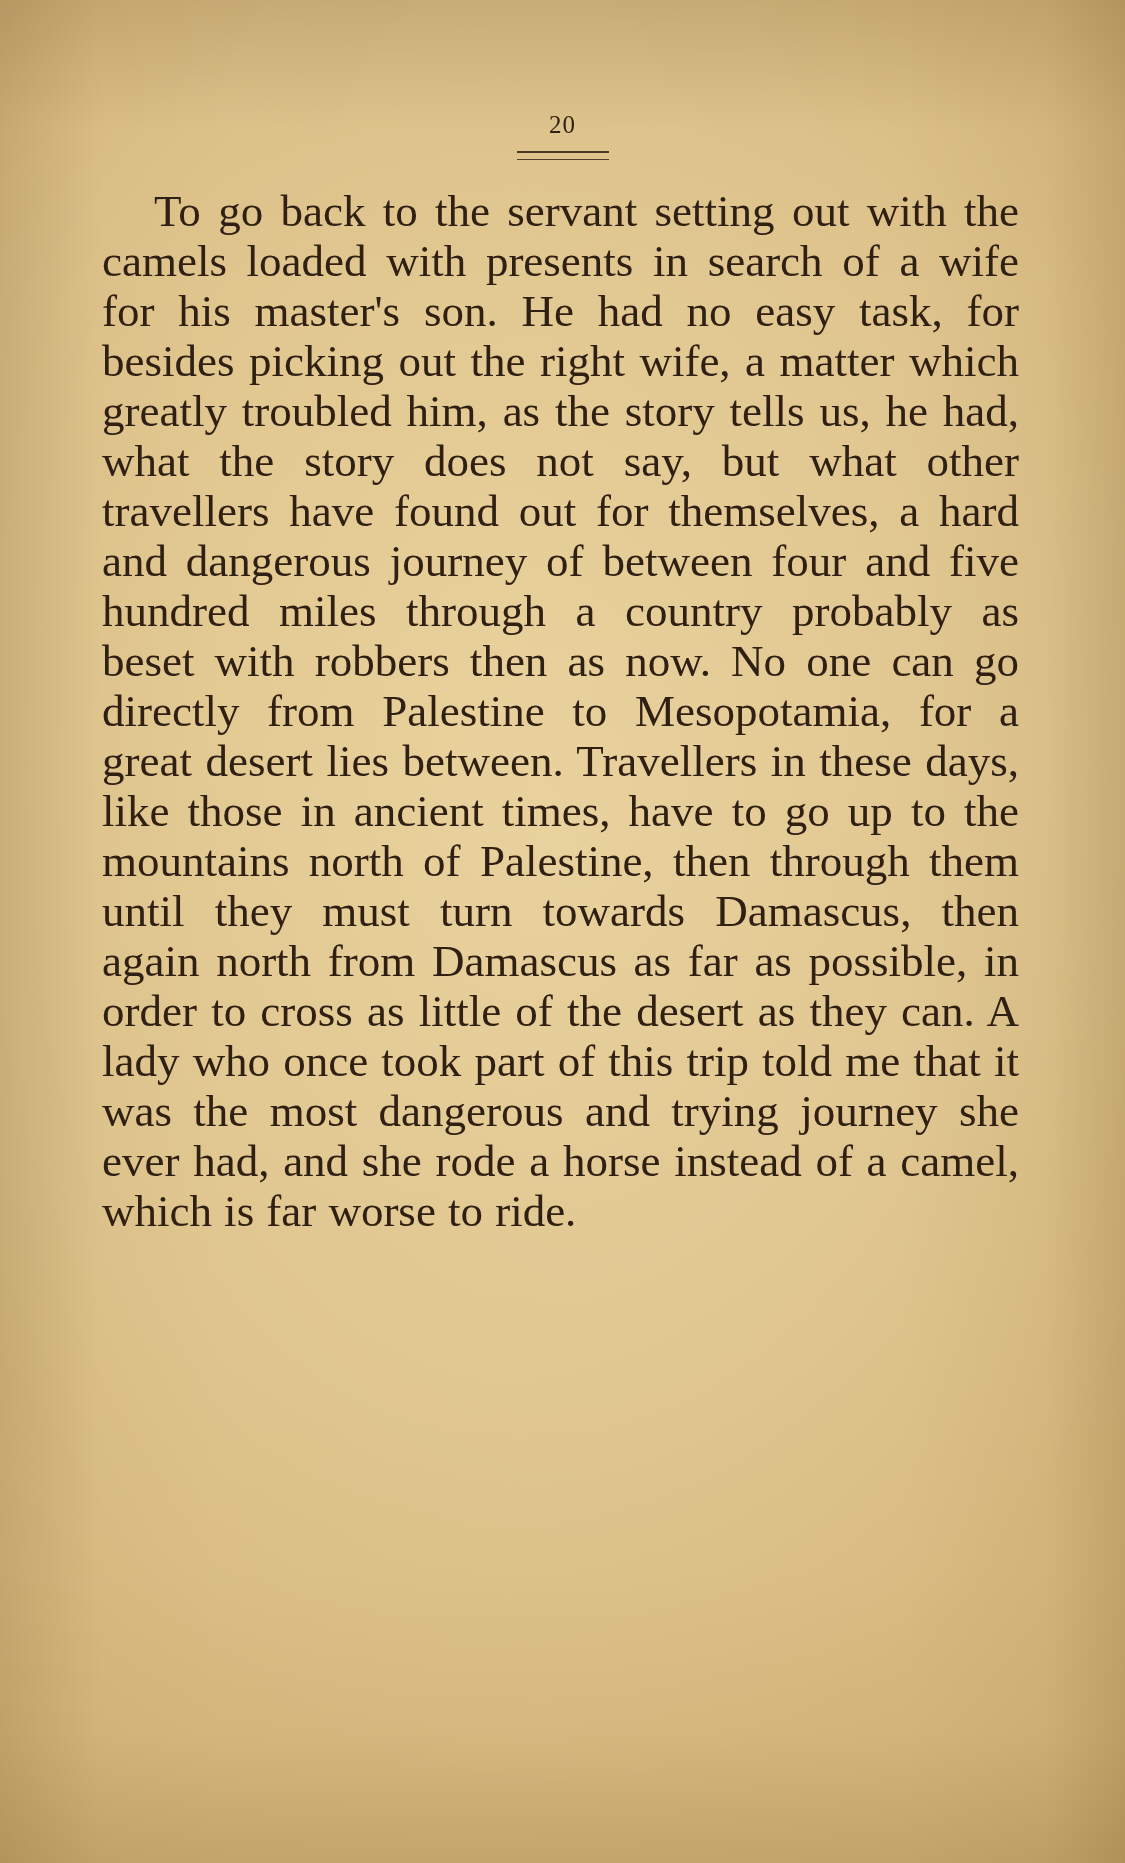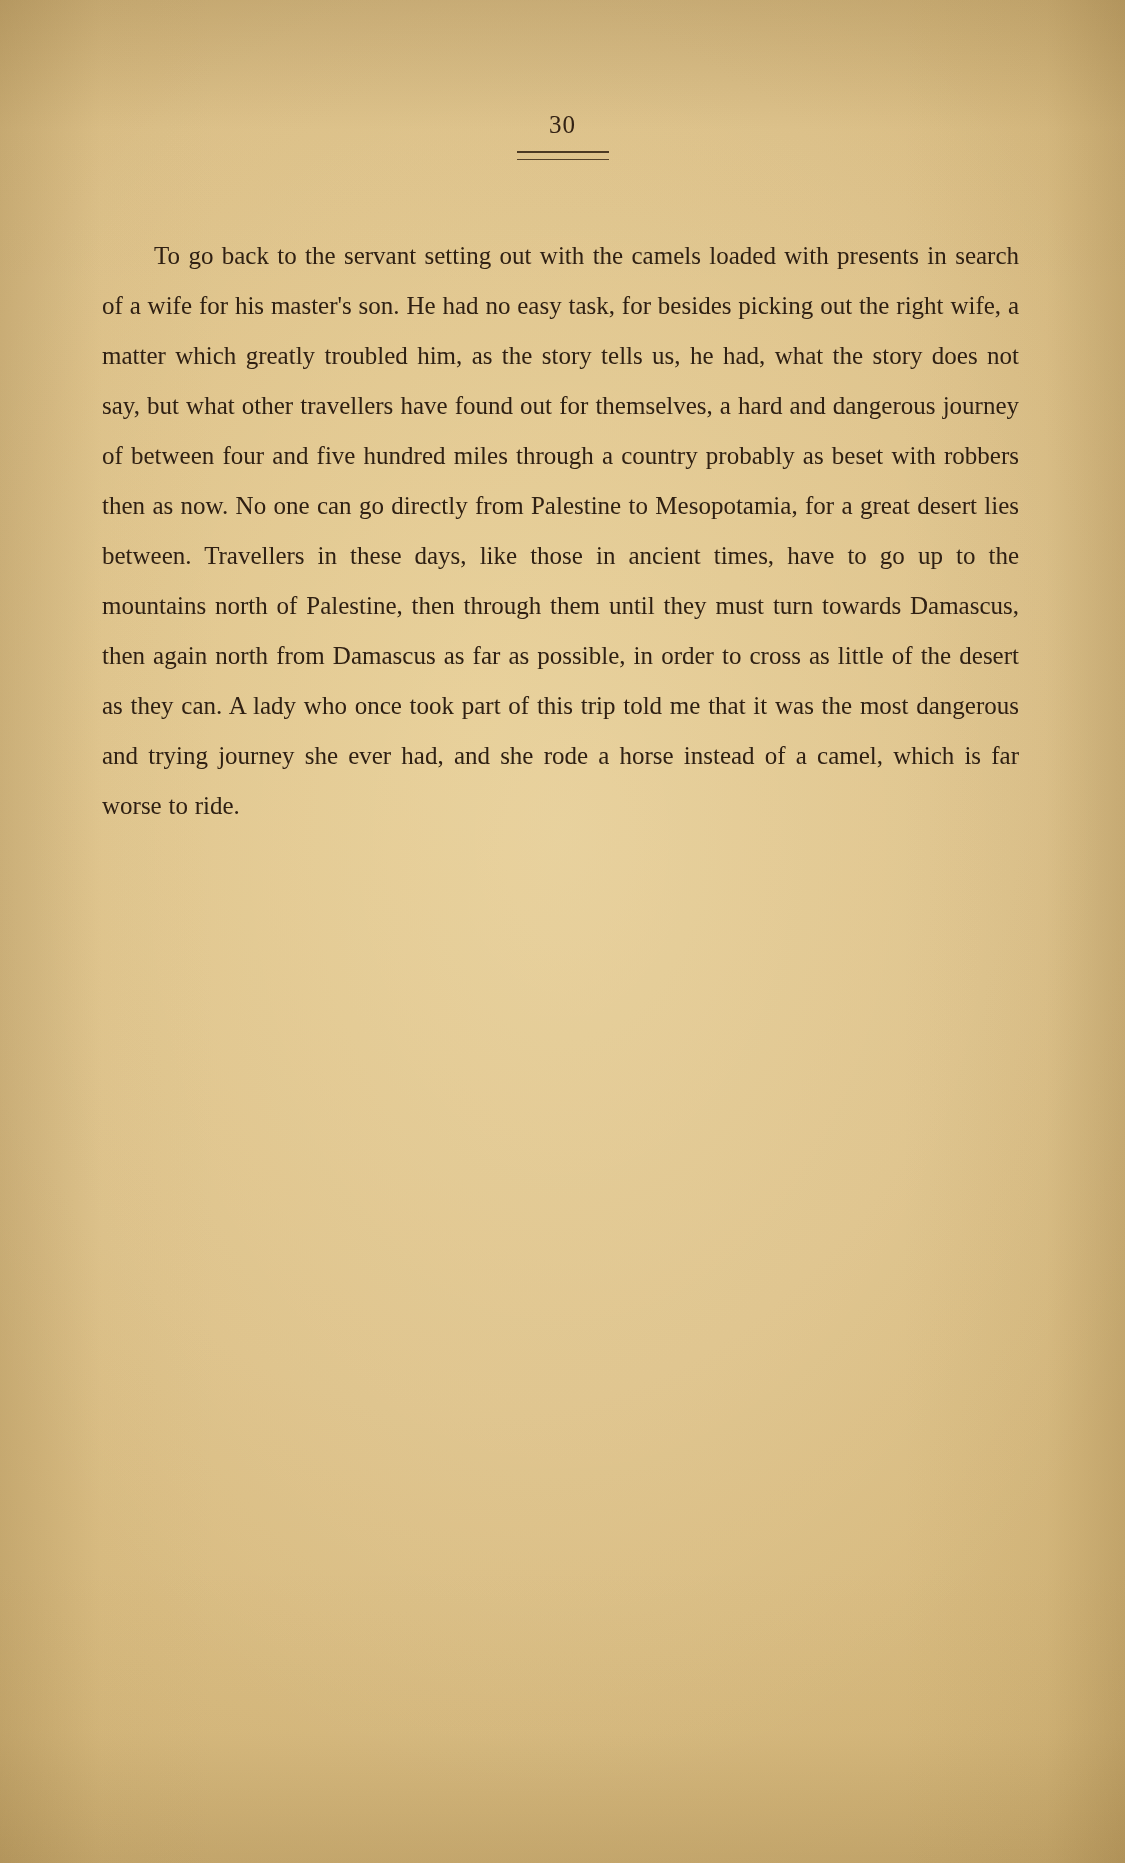--- a/index.html
+++ b/index.html
@@ -68,42 +68,42 @@
     background: #3b2a17;
     margin: 0 auto 6px auto;
     opacity: 0.9;
   }
   .rule.thin {
     height: 1px;
     opacity: 0.85;
   }
 
   .body-text {
-    margin-top: 71px;
+    margin-top: 26px;
     padding: 0 18px 0 14px;
     font-family: "Liberation Serif", serif;
-    font-size: 25px;
+    font-size: 45px;
     line-height: 50px;
     color: #2f2013;
     text-align: justify;
     text-align-last: left;
     text-justify: inter-word;
     hyphens: manual;
     text-indent: 52px;
     word-spacing: 0.02em;
   }
 </style>
 </head>
 <body>
 
 <div class="page">
   <div class="content">
 
     <div class="folio-block">
-      <div class="folio">30</div>
+      <div class="folio">20</div>
       <div class="rule-group">
         <div class="rule"></div>
         <div class="rule thin"></div>
       </div>
     </div>
 
     <div class="body-text">To go back to the servant setting out with the camels loaded with presents in search of a wife for his master's son.  He had no easy task, for besides picking out the right wife, a matter which greatly troubled him, as the story tells us, he had, what the story does not say, but what other travellers have found out for themselves, a hard and dangerous journey of between four and five hundred miles through a country probably as beset with robbers then as now.  No one can go directly from Palestine to Mesopotamia, for a great desert lies between.  Travellers in these days, like those in ancient times, have to go up to the mountains north of Palestine, then through them until they must turn towards Damascus, then again north from Damascus as far as possible, in order to cross as little of the desert as they can.  A lady who once took part of this trip told me that it was the most dangerous and trying journey she ever had, and she rode a horse instead of a camel, which is far worse to ride.</div>
 
   </div>
 </div>

